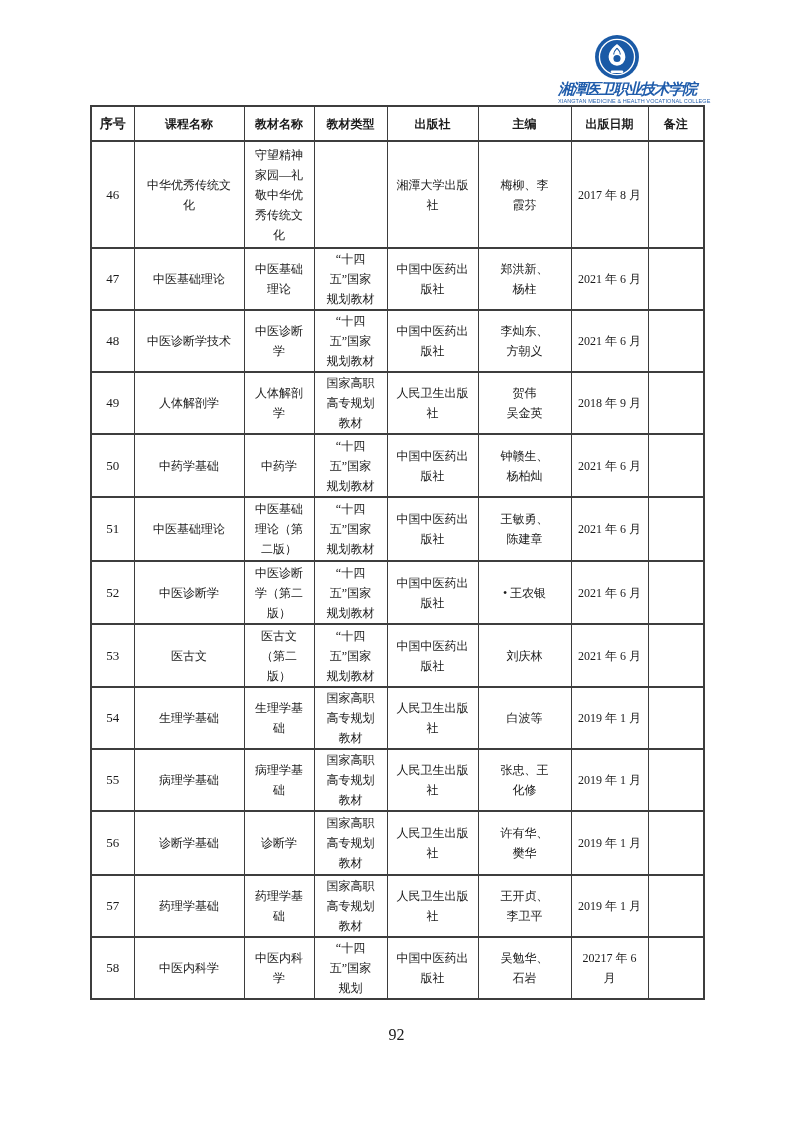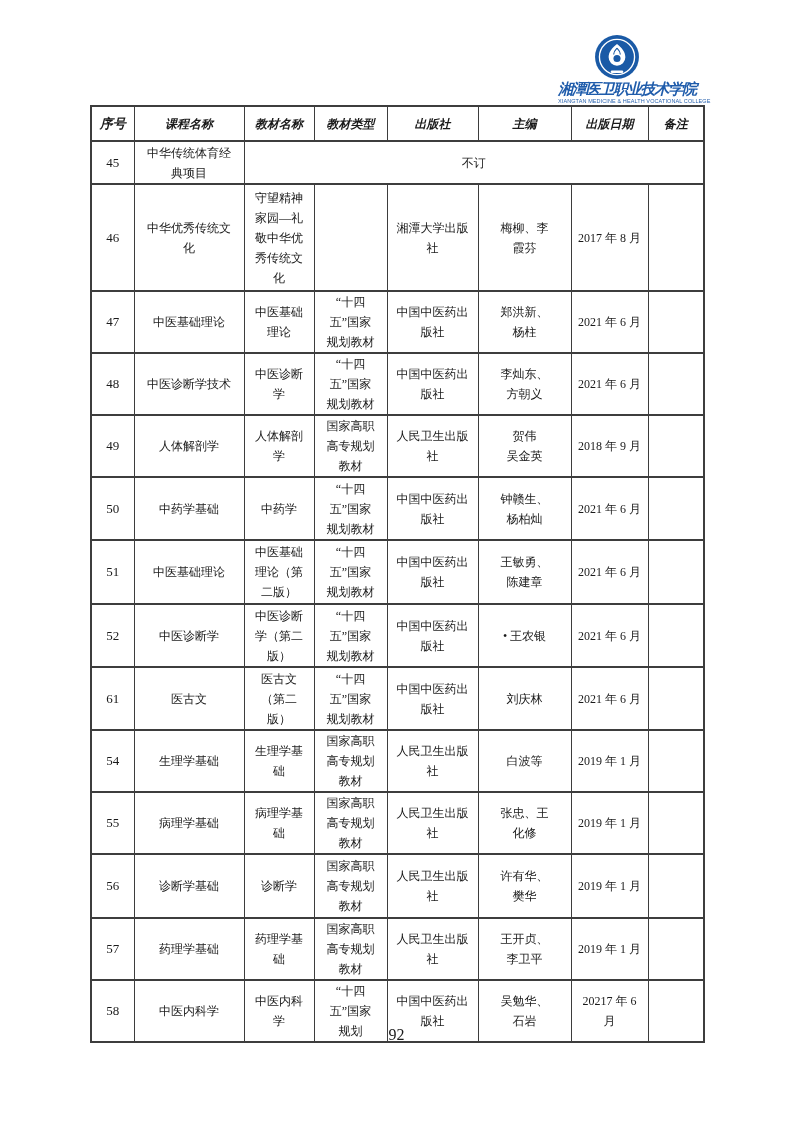--- a/index.html
+++ b/index.html
@@ -58,21 +58,21 @@
   table.doc th, table.doc td {
     border: 1px solid #3d3d3d;
     text-align: center;
     vertical-align: middle;
     line-height: 20px;
     white-space: pre-line;
     overflow: hidden;
   }
   table.doc tbody tr { border-top: 2px solid #3d3d3d; }
   table.doc thead tr { height: 35px; border-bottom: 2px solid #3d3d3d; }
-  table.doc th { font-weight: bold; white-space: nowrap; padding: 0 1px; font-style: italic; }
+  table.doc th { font-weight: bold; white-space: nowrap; padding: 0 1px; }
   .c0 { padding: 0 2px; font-size: 13px; }
   .c1 { padding: 0 12px; }
   .c2 { padding: 0 9px; }
   .c3 { padding: 0 10px; }
   .c4 { padding: 0 9px; }
   .c5 { padding: 0 20px; }
   .c6 { padding: 0 5px; }
   .c7 { padding: 0 2px; margin-top: 12px; }
   .merged { padding: 0; }
 
@@ -123,25 +123,20 @@
         <th class="c1">课程名称</th>
         <th class="c2">教材名称</th>
         <th class="c3">教材类型</th>
         <th class="c4">出版社</th>
         <th class="c5">主编</th>
         <th class="c6">出版日期</th>
         <th class="c7">备注</th>
       </tr>
   </thead>
   <tbody>
-      <tr style="height: 43px;">
-        <td class="c0">45</td>
-        <td class="c1">中华传统体育经典项目</td>
-        <td colspan="6" class="merged">不订</td>
-      </tr>
       <tr style="height: 107px;">
         <td class="c0">46</td>
         <td class="c1">中华优秀传统文化</td>
         <td class="c2">守望精神家园—礼敬中华优秀传统文化</td>
         <td class="c3"></td>
         <td class="c4">湘潭大学出版社</td>
         <td class="c5">梅柳、李霞芬</td>
         <td class="c6">2017 年 8 月</td>
         <td class="c7"></td>
       </tr>
@@ -200,21 +195,21 @@
         <td class="c0">52</td>
         <td class="c1">中医诊断学</td>
         <td class="c2">中医诊断学（第二版）</td>
         <td class="c3">“十四五”国家规划教材</td>
         <td class="c4">中国中医药出版社</td>
         <td class="c5">• 王农银</td>
         <td class="c6">2021 年 6 月</td>
         <td class="c7"></td>
       </tr>
       <tr style="height: 63px;">
-        <td class="c0">61</td>
+        <td class="c0">53</td>
         <td class="c1">医古文</td>
         <td class="c2">医古文（第二版）</td>
         <td class="c3">“十四五”国家规划教材</td>
         <td class="c4">中国中医药出版社</td>
         <td class="c5">刘庆林</td>
         <td class="c6">2021 年 6 月</td>
         <td class="c7"></td>
       </tr>
       <tr style="height: 62px;">
         <td class="c0">54</td>

